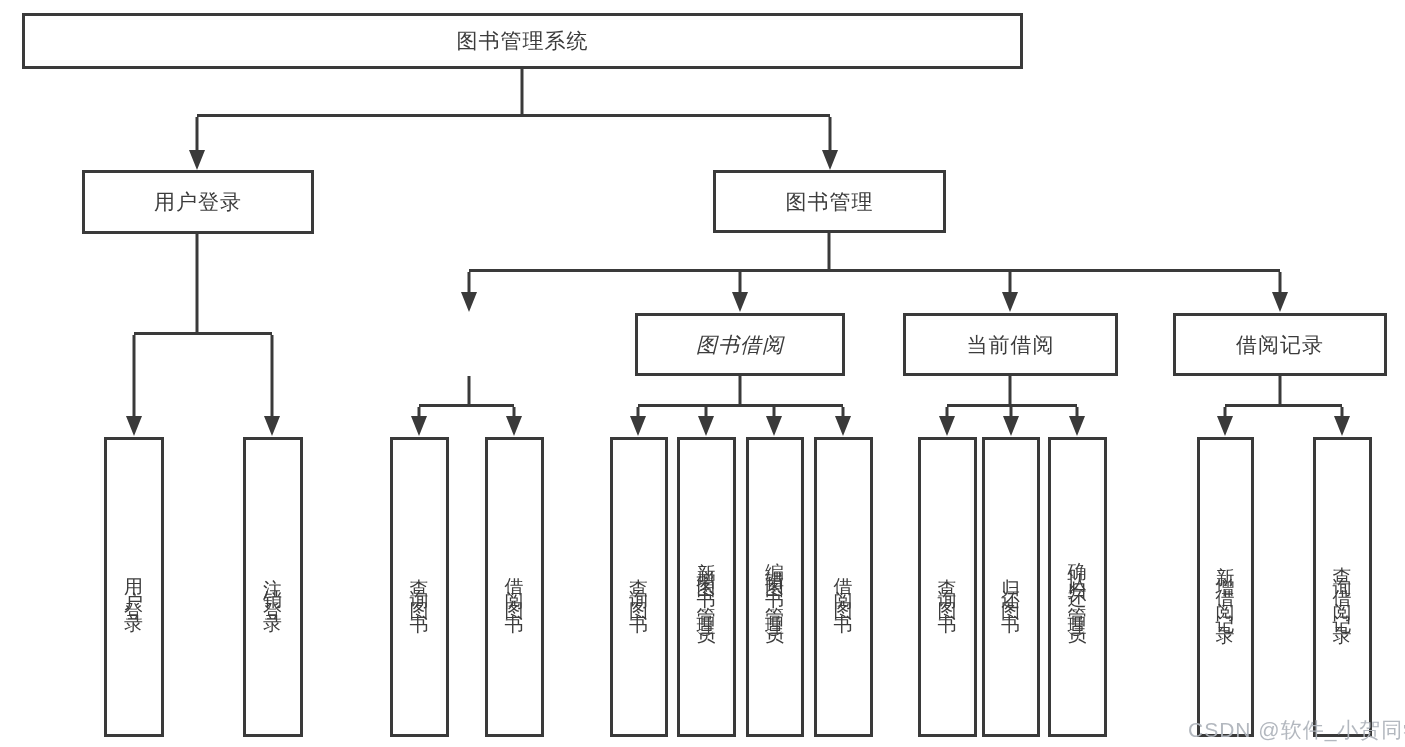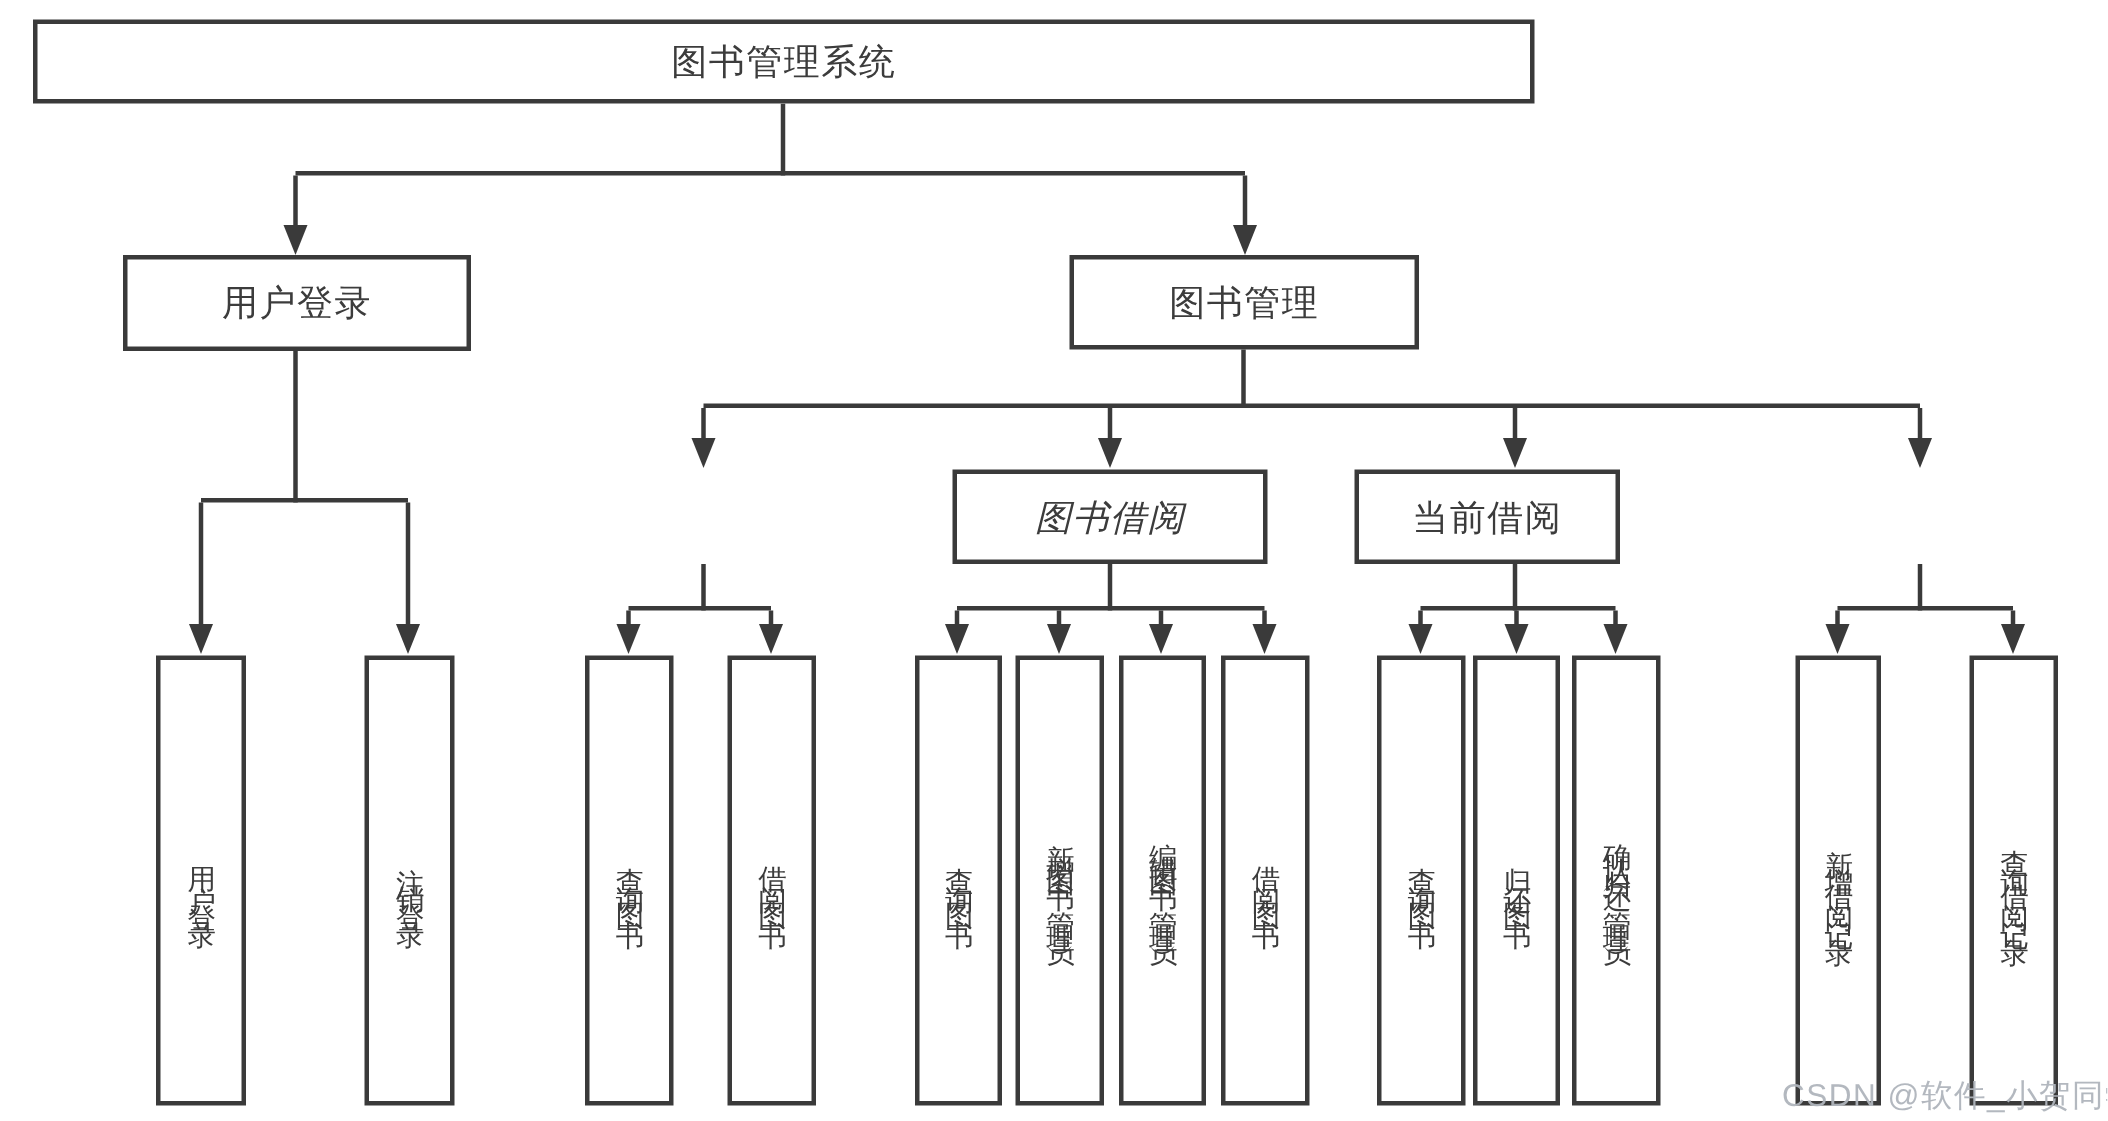--- a/index.html
+++ b/index.html
@@ -15,21 +15,21 @@
     position:absolute;
     box-sizing:border-box;
     background:#ffffff;
     border:3px solid #3a3a3a;
     display:flex;
     align-items:center;
     justify-content:center;
     z-index:2;
     color:#3c3c3c;
   }
-  .hbox{font-size:24px;letter-spacing:1px;}
+  .hbox{font-size:21px;letter-spacing:1px;}
   .vbox{top:437px;height:300px;}
   .vbox .vtext{
     writing-mode:vertical-rl;
     text-orientation:mixed;
     font-size:19px;
     line-height:1;
     letter-spacing:12px;
     white-space:nowrap;
   }
   .vbox .vtext.long{letter-spacing:9px;}
@@ -133,22 +133,25 @@
   <div class="node hbox" style="left:82px;top:170px;width:232px;height:64px;">
     <span>用户登录</span>
   </div>
   <div class="node hbox" style="left:713px;top:170px;width:233px;height:63px;">
     <span>图书管理</span>
   </div>
 
   <div class="node hbox" style="left:635px;top:313px;width:210px;height:63px;font-style:italic;">
     <span>图书借阅</span>
   </div>
-  <div class="node hbox" style="left:903px;top:313px;width:177px;height:63px;text-align:center;">
+  <div class="node hbox" style="left:903px;top:313px;width:215px;height:63px;text-align:center;">
     <span>当前借阅</span>
+  </div>
+  <div class="node hbox" style="left:1173px;top:313px;width:214px;height:63px;">
+    <span>借阅记录</span>
   </div>
 
   <div class="node vbox" style="left:104px;width:60px;">
     <span class="vtext">用户登录</span>
   </div>
   <div class="node vbox" style="left:243px;width:60px;">
     <span class="vtext">注销登录</span>
   </div>
 
   <div class="node vbox" style="left:390px;width:59px;">

